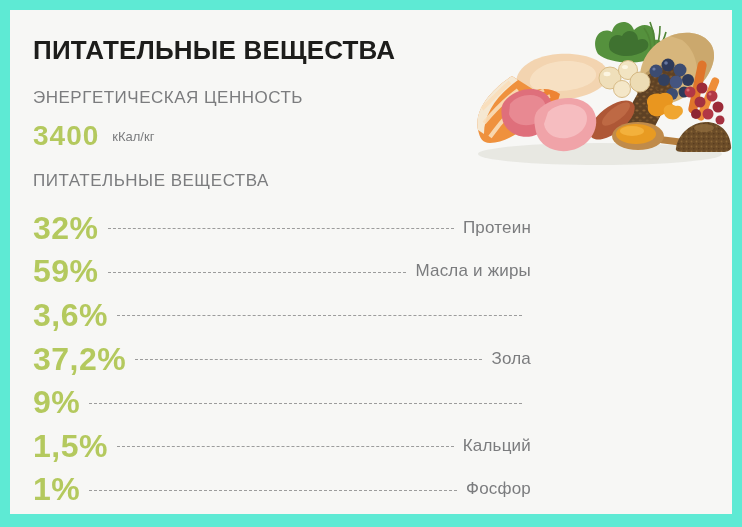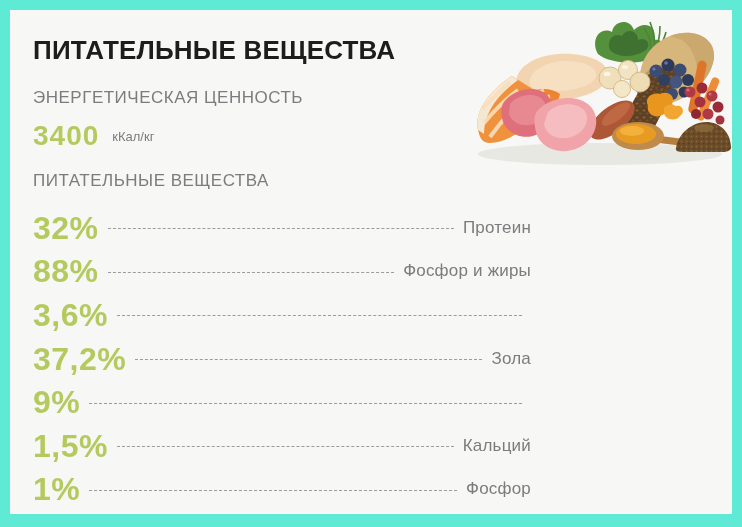--- a/index.html
+++ b/index.html
@@ -67,23 +67,23 @@
 
     <div class="subtitle nutrients-heading">ПИТАТЕЛЬНЫЕ ВЕЩЕСТВА</div>
 
     <div class="rows">
       <div class="row">
         <span class="pct">32%</span>
         <span class="leader"></span>
         <span class="lbl">Протеин</span>
       </div>
       <div class="row">
-        <span class="pct">88%</span>
-        <span class="leader"></span>
-        <span class="lbl">Фосфор и жиры</span>
+        <span class="pct">59%</span>
+        <span class="leader"></span>
+        <span class="lbl">Масла и жиры</span>
       </div>
       <div class="row">
         <span class="pct">3,6%</span>
         <span class="leader"></span>
       </div>
       <div class="row">
         <span class="pct">37,2%</span>
         <span class="leader"></span>
         <span class="lbl">Зола</span>
       </div>

